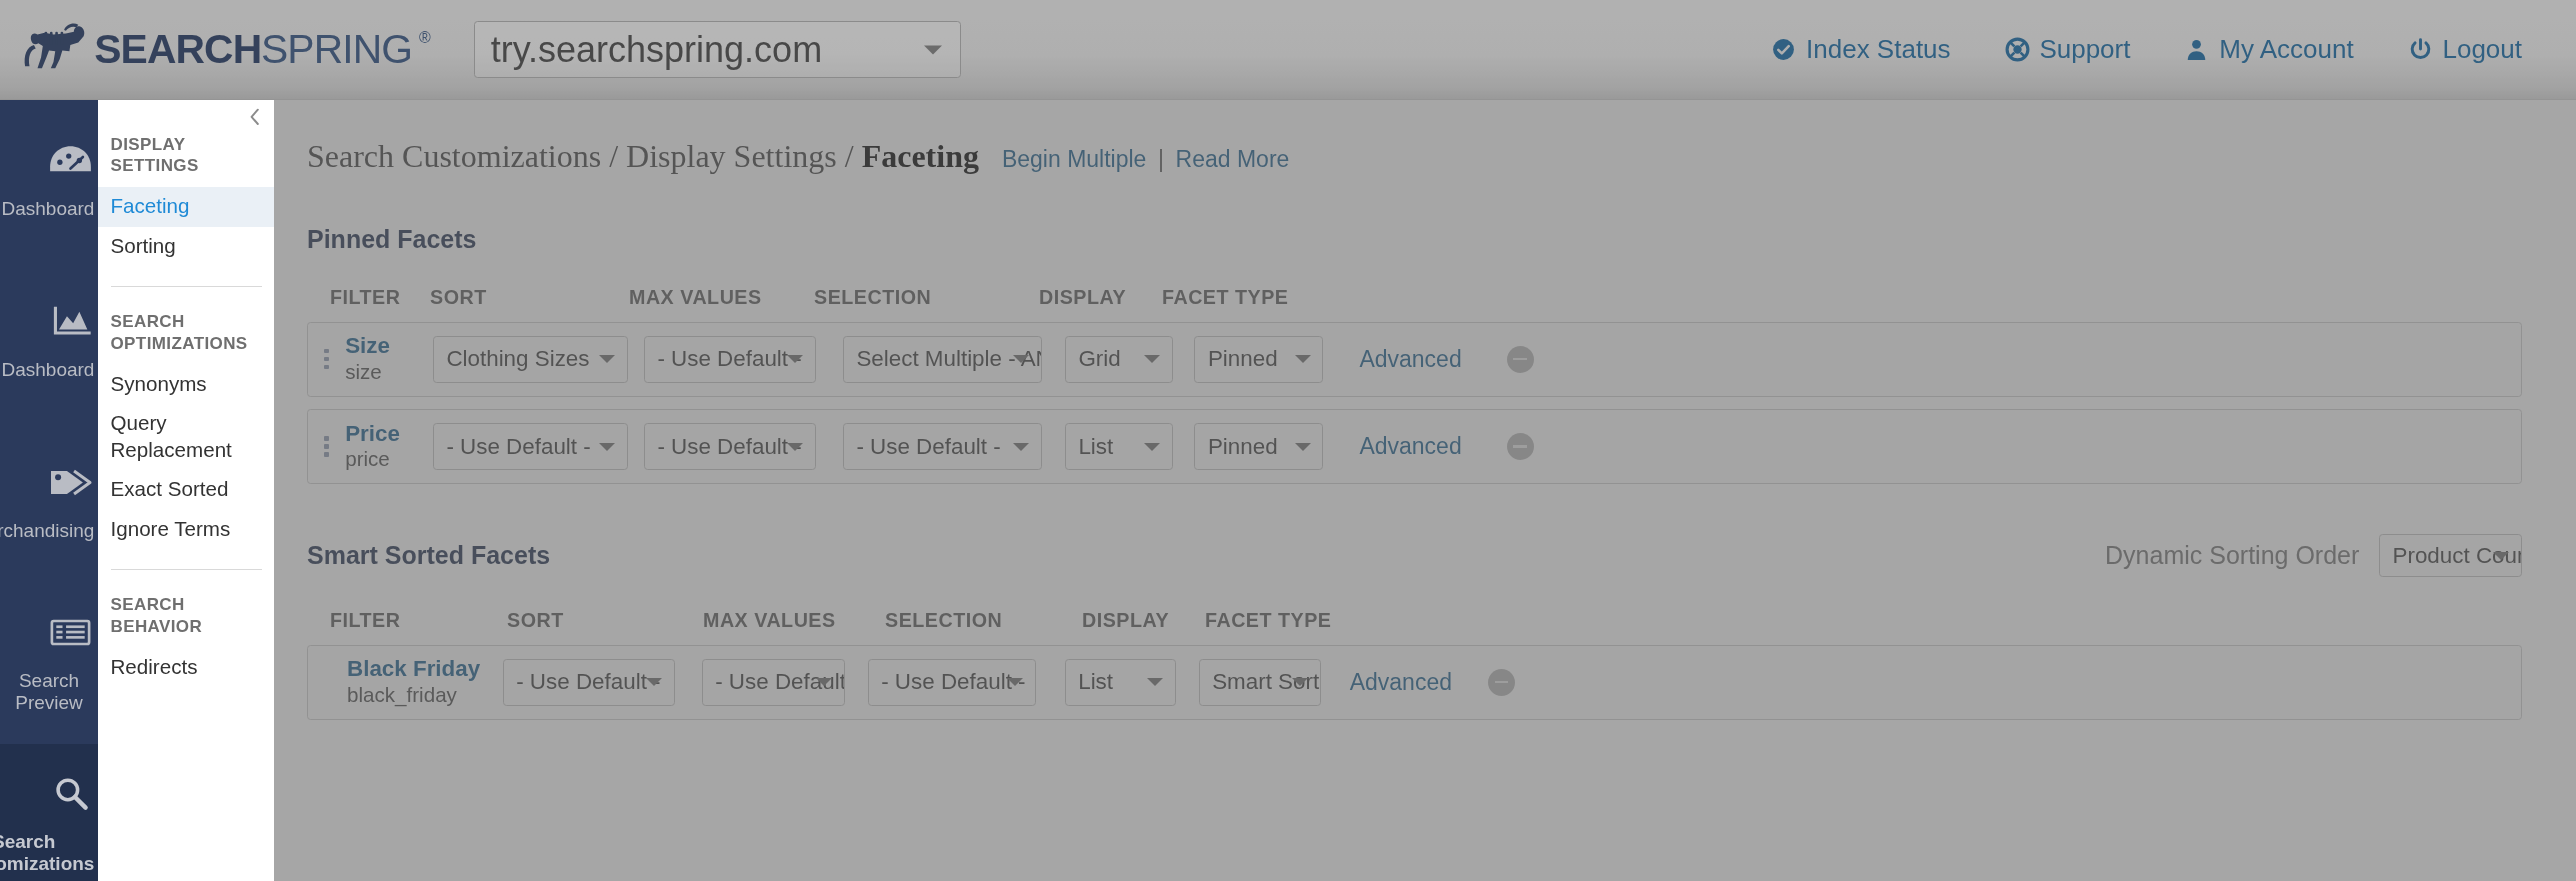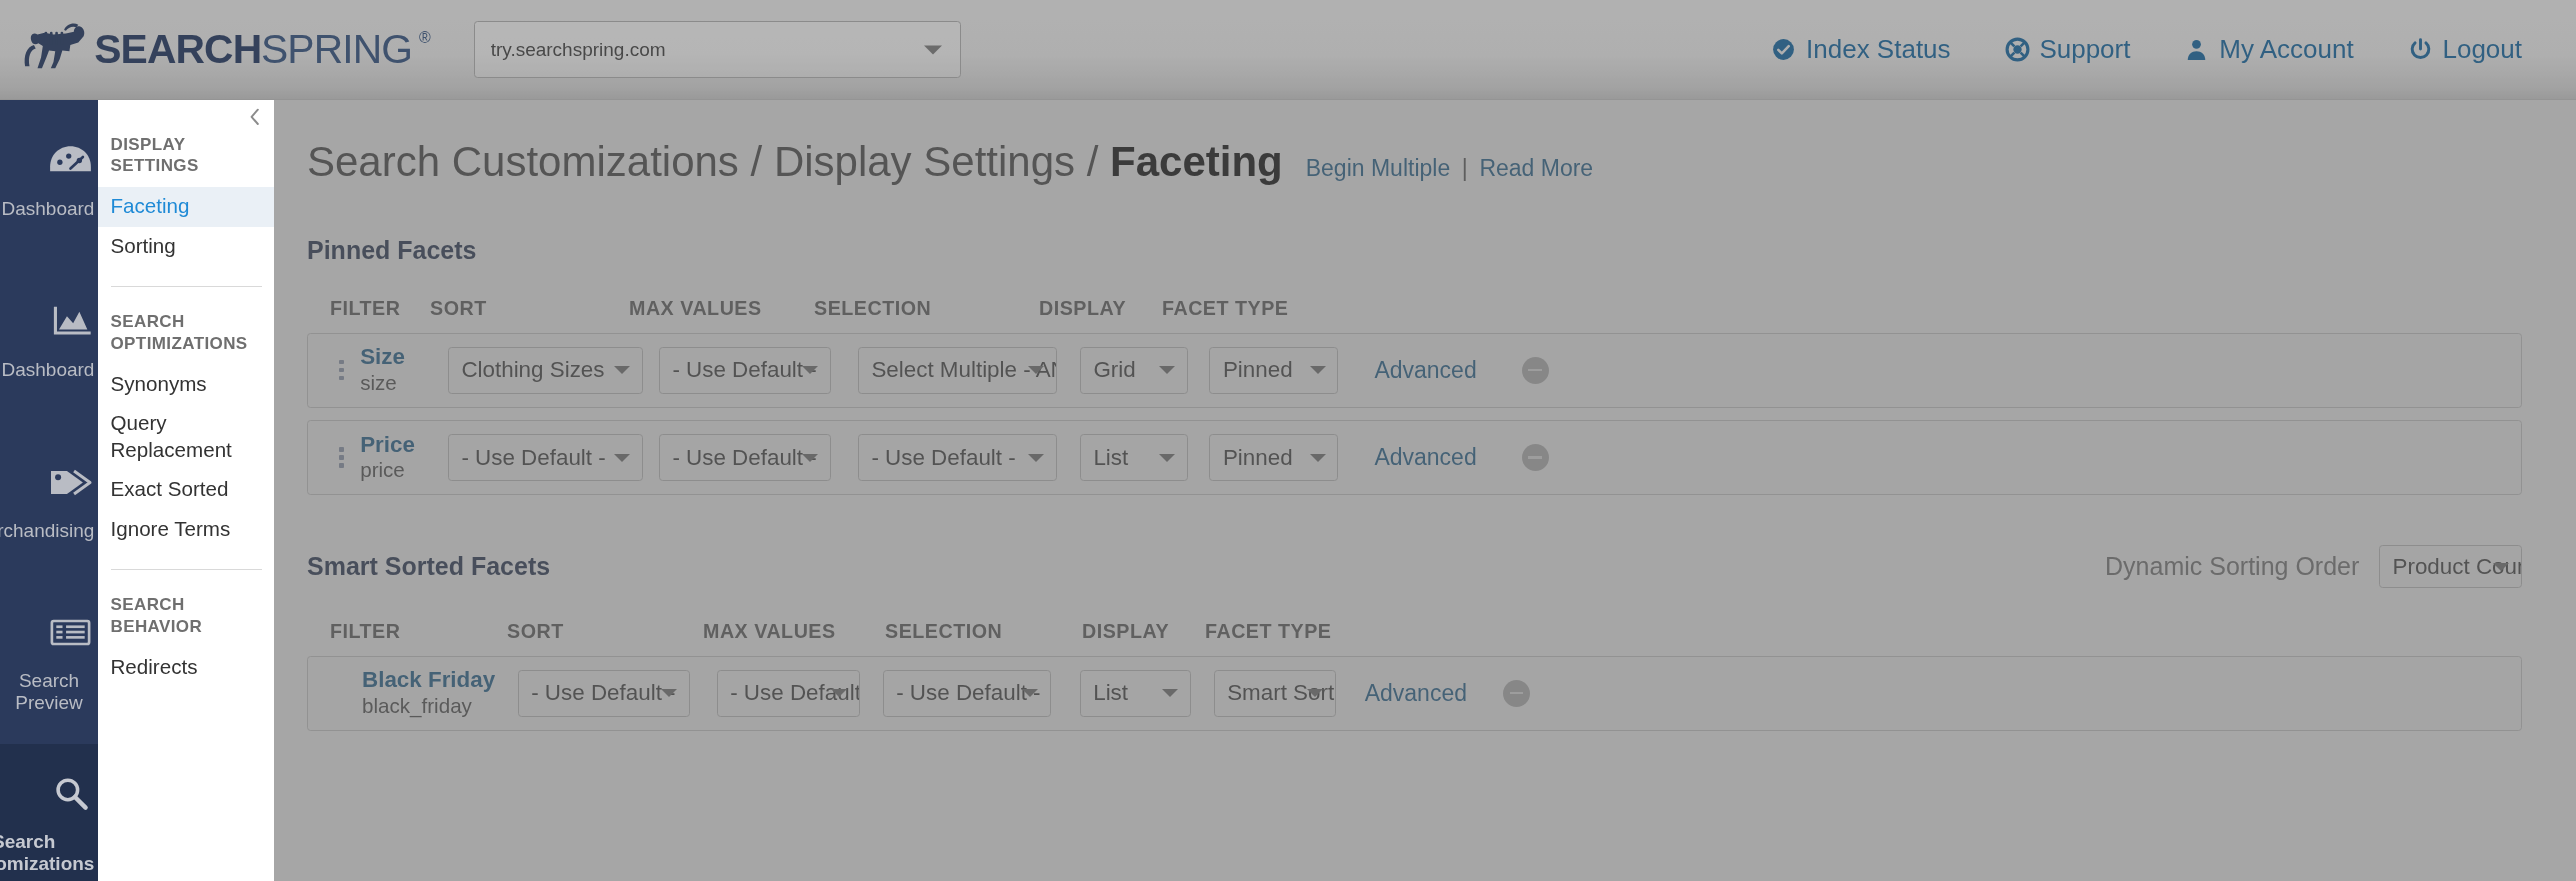--- a/index.html
+++ b/index.html
@@ -24,21 +24,21 @@
   .site-select {
     margin-left: 34px;
     width: 487px; height: 57px;
     background: rgba(255,255,255,0.18);
     border: 0.9px solid #9b9b9b;
     border-radius: 3.6px;
     display: flex; align-items: center;
     padding: 0 16px;
     position: relative;
   }
-  .site-select .val { font-size: 19px; color: #3c3c3c; }
+  .site-select .val { font-size: 36px; color: #3c3c3c; }
   .site-select .caret {
     position: absolute; right: 18px; top: 50%; transform: translateY(-50%);
     width: 0; height: 0;
     border-left: 9.8px solid transparent;
     border-right: 9.8px solid transparent;
     border-top: 9.8px solid #6e6e6e;
   }
 
   .topnav { margin-left: auto; margin-right: 27px; display: flex; align-items: center; gap: 0; }
   .topnav-item {
@@ -97,21 +97,21 @@
   .main {
     position: absolute; top: 100px; left: 275px;
     width: 2301px; height: 782px;
     background: #ffffff;
     overflow: hidden;
     z-index: 2;
   }
   .content-inner { padding: 38px 54px 0 32px; }
 
   .page-head { display: flex; align-items: baseline; gap: 23px; }
-  .crumb { font-size: 42px; color: #3f3f3f; font-weight: 400; white-space: nowrap; }
+  .crumb { font-size: 32px; color: #3f3f3f; font-weight: 400; white-space: nowrap; font-family: Liberation Serif, serif; }
   .crumb .cur { font-weight: bold; color: #000; }
   .head-links { display: flex; align-items: baseline; gap: 11.6px; font-size: 23px; }
   .head-links a { color: #1a5e8e; text-decoration: none; cursor: pointer; white-space: nowrap; }
   .head-links .bar { color: #555; }
 
   .section { margin-top: 50px; }
   .section-head { display: flex; align-items: center; }
   .section-title { font-size: 25px; font-weight: bold; color: #1f2f4d; }
   .section-right { margin-left: auto; display: flex; align-items: center; gap: 19.7px; }
   .dyn-label { font-size: 25px; color: #737373; }
@@ -120,21 +120,21 @@
     display: flex; align-items: center;
     font-size: 19.7px; font-weight: bold; color: #5a5a5a;
     letter-spacing: 0.5px; text-transform: uppercase;
     margin-top: 32px; padding-left: 23px;
   }
   .row {
     display: flex; align-items: center;
     border: 0.9px solid #cfcfcf; border-radius: 3.6px;
     background: #fdfdfd;
     height: 75px; margin-top: 12.5px;
-    padding-left: 22px;
+    padding-left: 7px;
   }
   .drag-handle {
     width: 23px; display: flex; flex-direction: column; align-items: center; gap: 3.6px;
     cursor: grab; flex: 0 0 auto;
   }
   .drag-handle i { display: block; width: 4.5px; height: 4.5px; background: #8d99b0; border-radius: 0.9px; }
 
   .c-filter { flex: 0 0 auto; }
   .facet-name { font-size: 22.4px; font-weight: bold; color: #1a5e8e; line-height: 1.18; cursor: pointer; }
   .facet-field { font-size: 20.6px; color: #4a4a4a; line-height: 1.2; }

